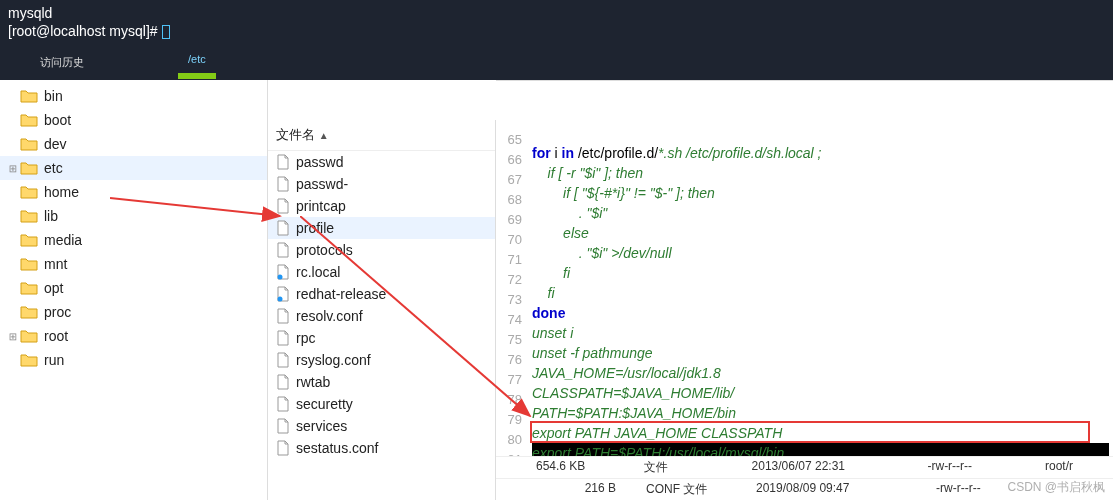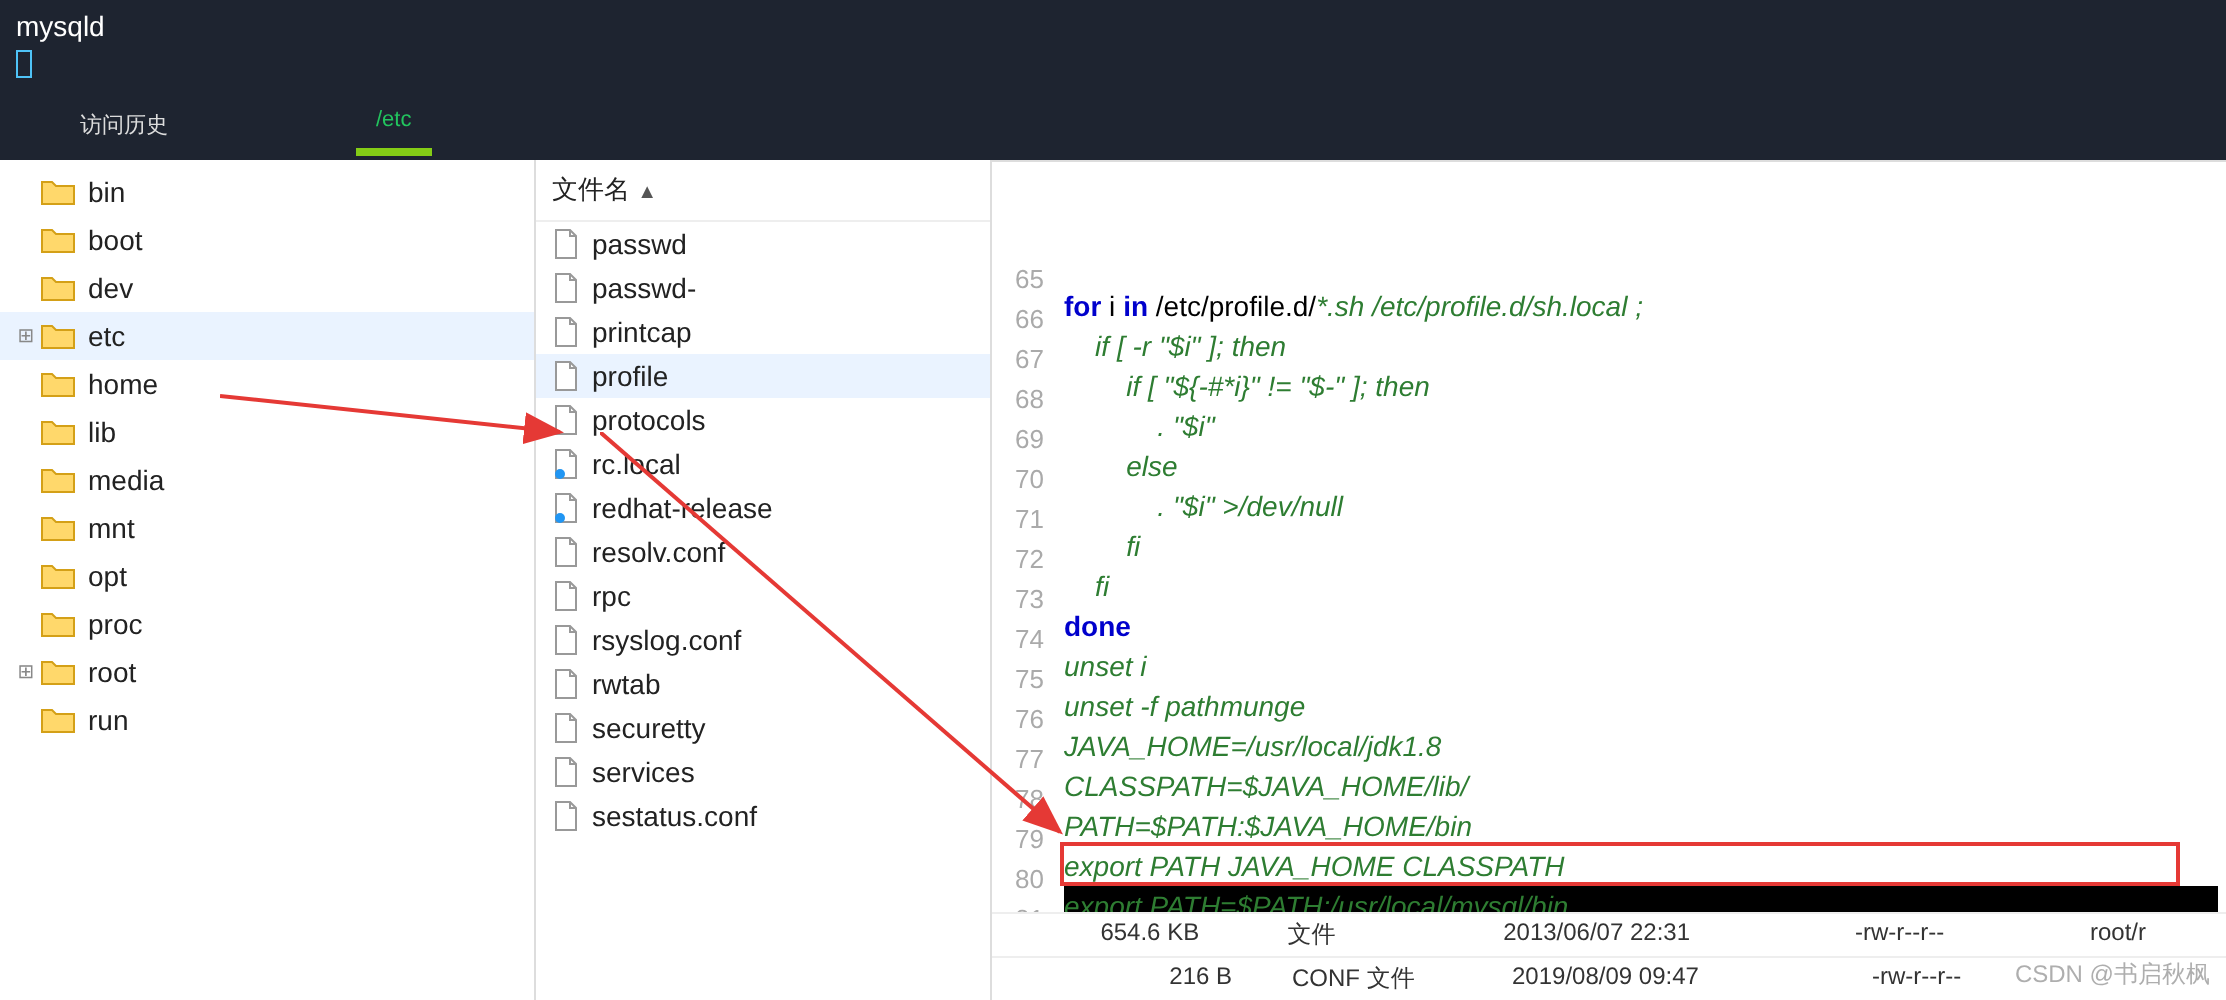--- a/index.html
+++ b/index.html
@@ -2,29 +2,29 @@
 <html><head>
 <meta charset="utf-8">
 <style>
 * { margin: 0; padding: 0; box-sizing: border-box; font-family: "Microsoft YaHei", sans-serif; }
 body { width: 1113px; height: 500px; background: #fff; overflow: hidden; position: relative; }
 .terminal { background: #1e2430; color: #fff; padding: 4px 8px; font-family: Consolas, monospace; font-size: 14px; height: 44px; line-height: 18px; }
 .terminal .prompt { color: #fff; }
 .terminal .cursor { display: inline-block; width: 8px; height: 14px; border: 1px solid #4fc3f7; vertical-align: middle; }
 .tabs { background: #1e2430; display: flex; height: 36px; align-items: center; padding: 0 30px; gap: 84px; color: #dcdcdc; font-size: 11px; }
 .tabs .tab { padding: 8px 10px; cursor: pointer; }
-.tabs .tab.active { color: #22c55e; border-bottom: 4px solid #84cc16; }
+.tabs .tab.active { color: #7dd3fc; border-bottom: 6px solid #84cc16; }
 .panes { display: flex; height: calc(500px - 80px); }
 .tree { width: 268px; border-right: 1px solid #ddd; background: #fff; overflow: auto; padding: 4px 0; }
 .tree-item { display: flex; align-items: center; padding: 4px 6px; font-size: 14px; color: #222; cursor: pointer; }
 .tree-item.sel { background: #eaf3ff; }
 .tree-item .expander { width: 14px; text-align: center; color: #888; font-size: 10px; }
 .tree-item .folder-icon { width: 18px; height: 14px; margin-right: 6px; display: inline-block; }
 .folder-icon svg { width: 18px; height: 14px; }
-.filelist { width: 228px; border-right: 1px solid #ddd; background: #fff; overflow: auto; }
+.filelist { width: 228px; border-right: 1px solid #ddd; background: #fff; overflow: auto; margin-top: 40px; }
 .filelist .header { padding: 6px 8px; font-size: 13px; color: #222; border-bottom: 1px solid #eee; }
 .filelist .header .sort { font-size: 10px; color: #555; }
 .file-item { display: flex; align-items: center; padding: 3px 8px; font-size: 14px; color: #222; cursor: pointer; }
 .file-item.sel { background: #eaf3ff; }
 .file-item .file-icon { width: 14px; height: 16px; margin-right: 6px; display: inline-block; }
 .file-icon svg { width: 14px; height: 16px; }
 .editor { flex: 1; display: flex; flex-direction: column; background: #fff; font-family: Consolas, monospace; font-size: 14px; border-top: 1px solid #ddd; }
 .code-area { flex: 1; display: flex; overflow: hidden; }
 .gutter { width: 32px; background: #fff; color: #aaa; text-align: right; padding: 2px 6px 2px 0; line-height: 20px; font-size: 13px; margin-top: 47px; }
 .code { flex: 1; padding: 2px 4px; line-height: 20px; white-space: pre; position: relative; }
@@ -36,21 +36,21 @@
 .bottom-rows { position: absolute; left: 496px; bottom: 0; right: 0; font-size: 12px; color: #333; background: #fff; }
 .bottom-rows .row { display: flex; gap: 30px; padding: 2px 40px; border-top: 1px solid #eee; }
 .watermark { position: absolute; right: 8px; bottom: 4px; font-size: 12px; color: rgba(120,120,120,.6); }
 svg.arrow { position: absolute; pointer-events: none; z-index: 50; }
 </style>
 </head>
 <body>
 
 <div class="terminal">
   <div><span class="prompt">mysqld</span></div>
-  <div><span class="cursor"></span></div>
+  <div><span class="prompt">[root@localhost mysql]# </span><span class="cursor"></span></div>
 </div>
 
 <div class="tabs">
   <div class="tab">访问历史</div>
   <div class="tab active">/etc</div>
 </div>
 
 <div class="panes">
   <div class="tree" id="tree">
       <div class="tree-item">
@@ -271,21 +271,21 @@
       <div class="code" id="code">
         <div class="box"></div>
       <div class=""><span class="kw">for</span> i <span class="kw">in</span> /etc/profile.d/<span class="it">*.sh /etc/profile.d/sh.local ;</span></div><div class="it">    if [ -r "$i" ]; then</div><div class="it">        if [ "${-#*i}" != "$-" ]; then</div><div class="it">            . "$i"</div><div class="it">        else</div><div class="it">            . "$i" &gt;/dev/null</div><div class="it">        fi</div><div class="it">    fi</div><div class="kw">done</div><div class=""></div><div class="it">unset i</div><div class="it">unset -f pathmunge</div><div class=""></div><div class="it">JAVA_HOME=/usr/local/jdk1.8</div><div class="it">CLASSPATH=$JAVA_HOME/lib/</div><div class="it">PATH=$PATH:$JAVA_HOME/bin</div><div class="it">export PATH JAVA_HOME CLASSPATH</div><div class="it hl">export PATH=$PATH:/usr/local/mysql/bin</div></div>
     </div>
     <div class="statusbar">Ready</div>
   </div>
 </div>
 
 <div class="bottom-rows" id="bottom">
     <div class="row">
-      <span style="width:80px;text-align:center">654.6 KB</span>
+      <span style="width:80px;text-align:left">654.6 KB</span>
       <span style="width:80px">文件</span>
       <span style="width:150px">2013/06/07 22:31</span>
       <span style="width:90px">-rw-r--r--</span>
       <span>root/r</span>
     </div>
     <div class="row">
       <span style="width:80px;text-align:right">216 B</span>
       <span style="width:80px">CONF 文件</span>
       <span style="width:150px">2019/08/09 09:47</span>
       <span style="width:90px">-rw-r--r--</span>

